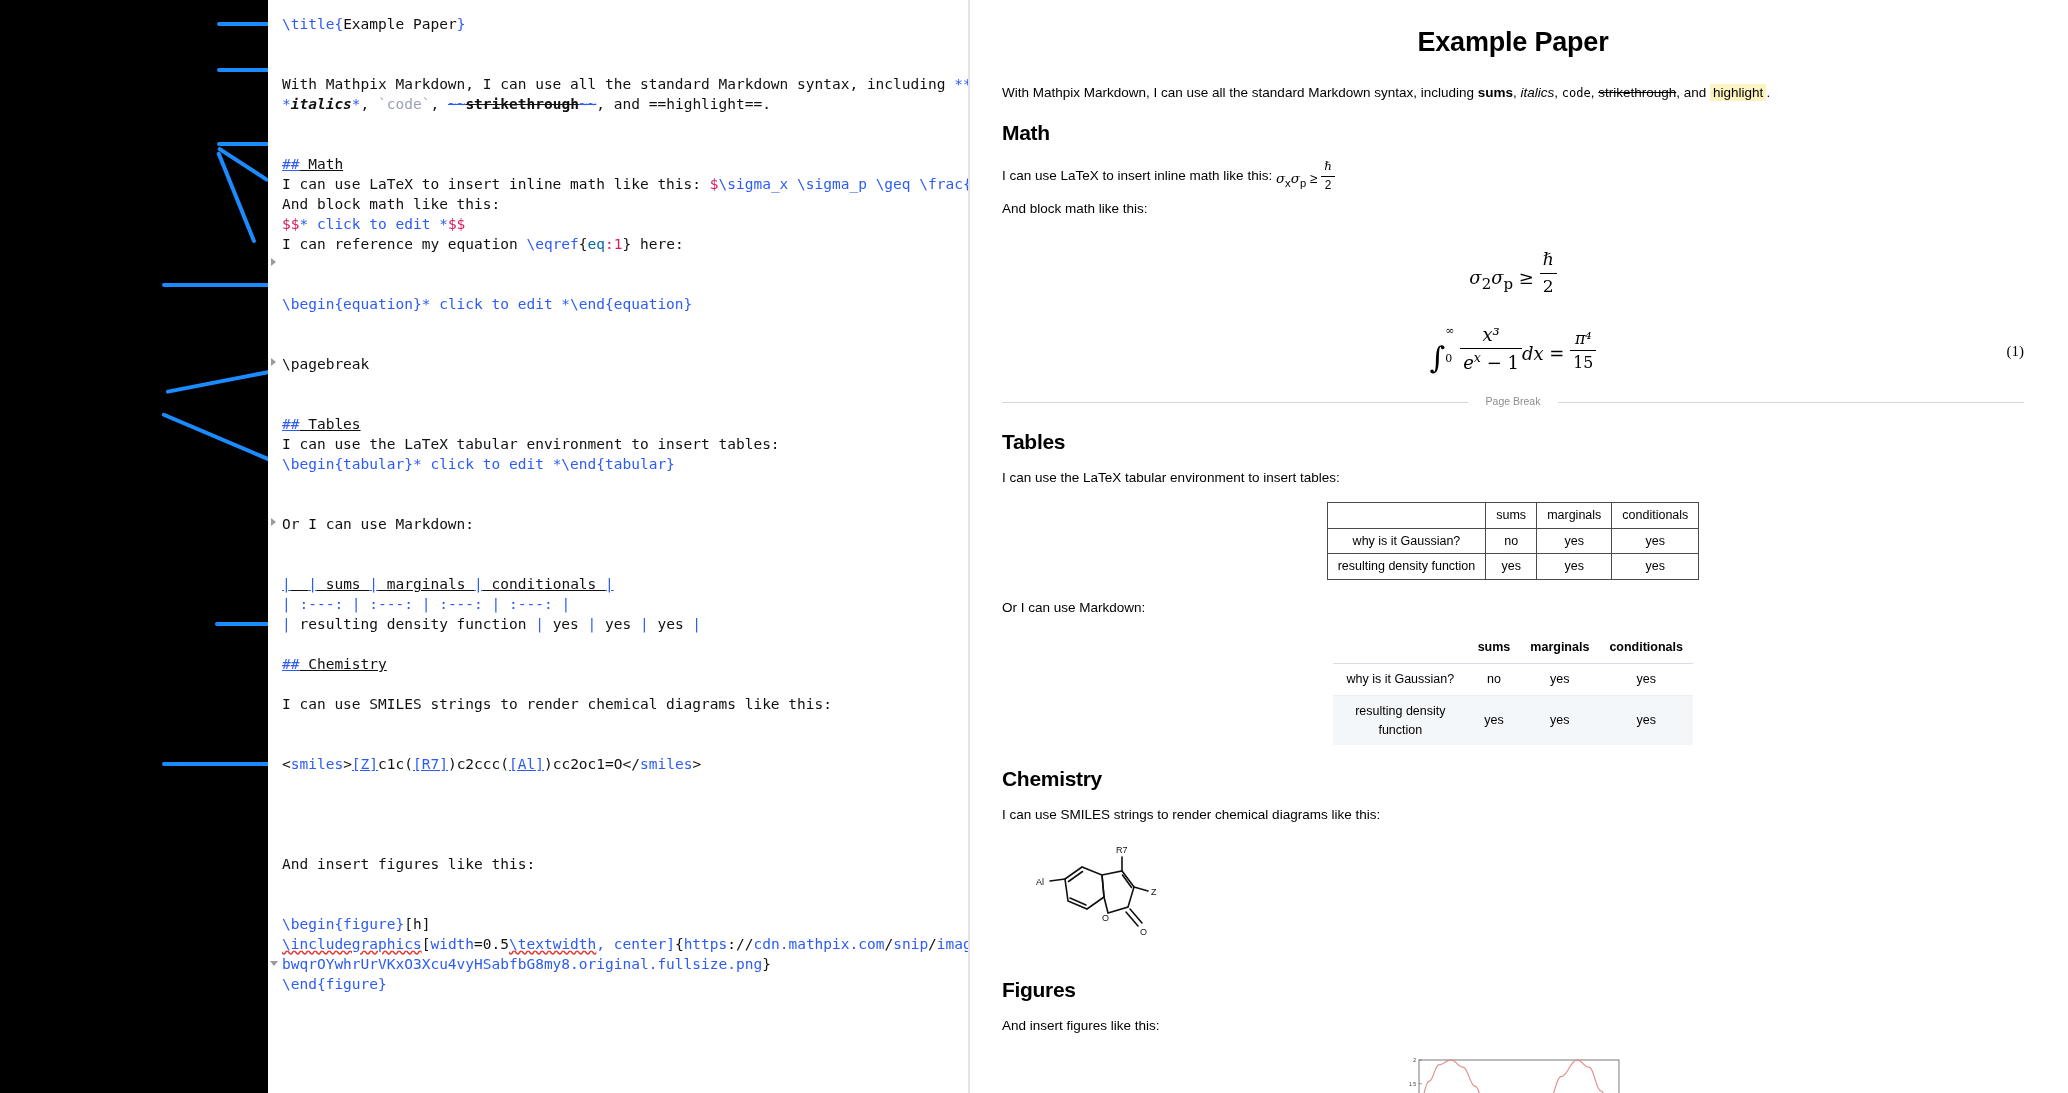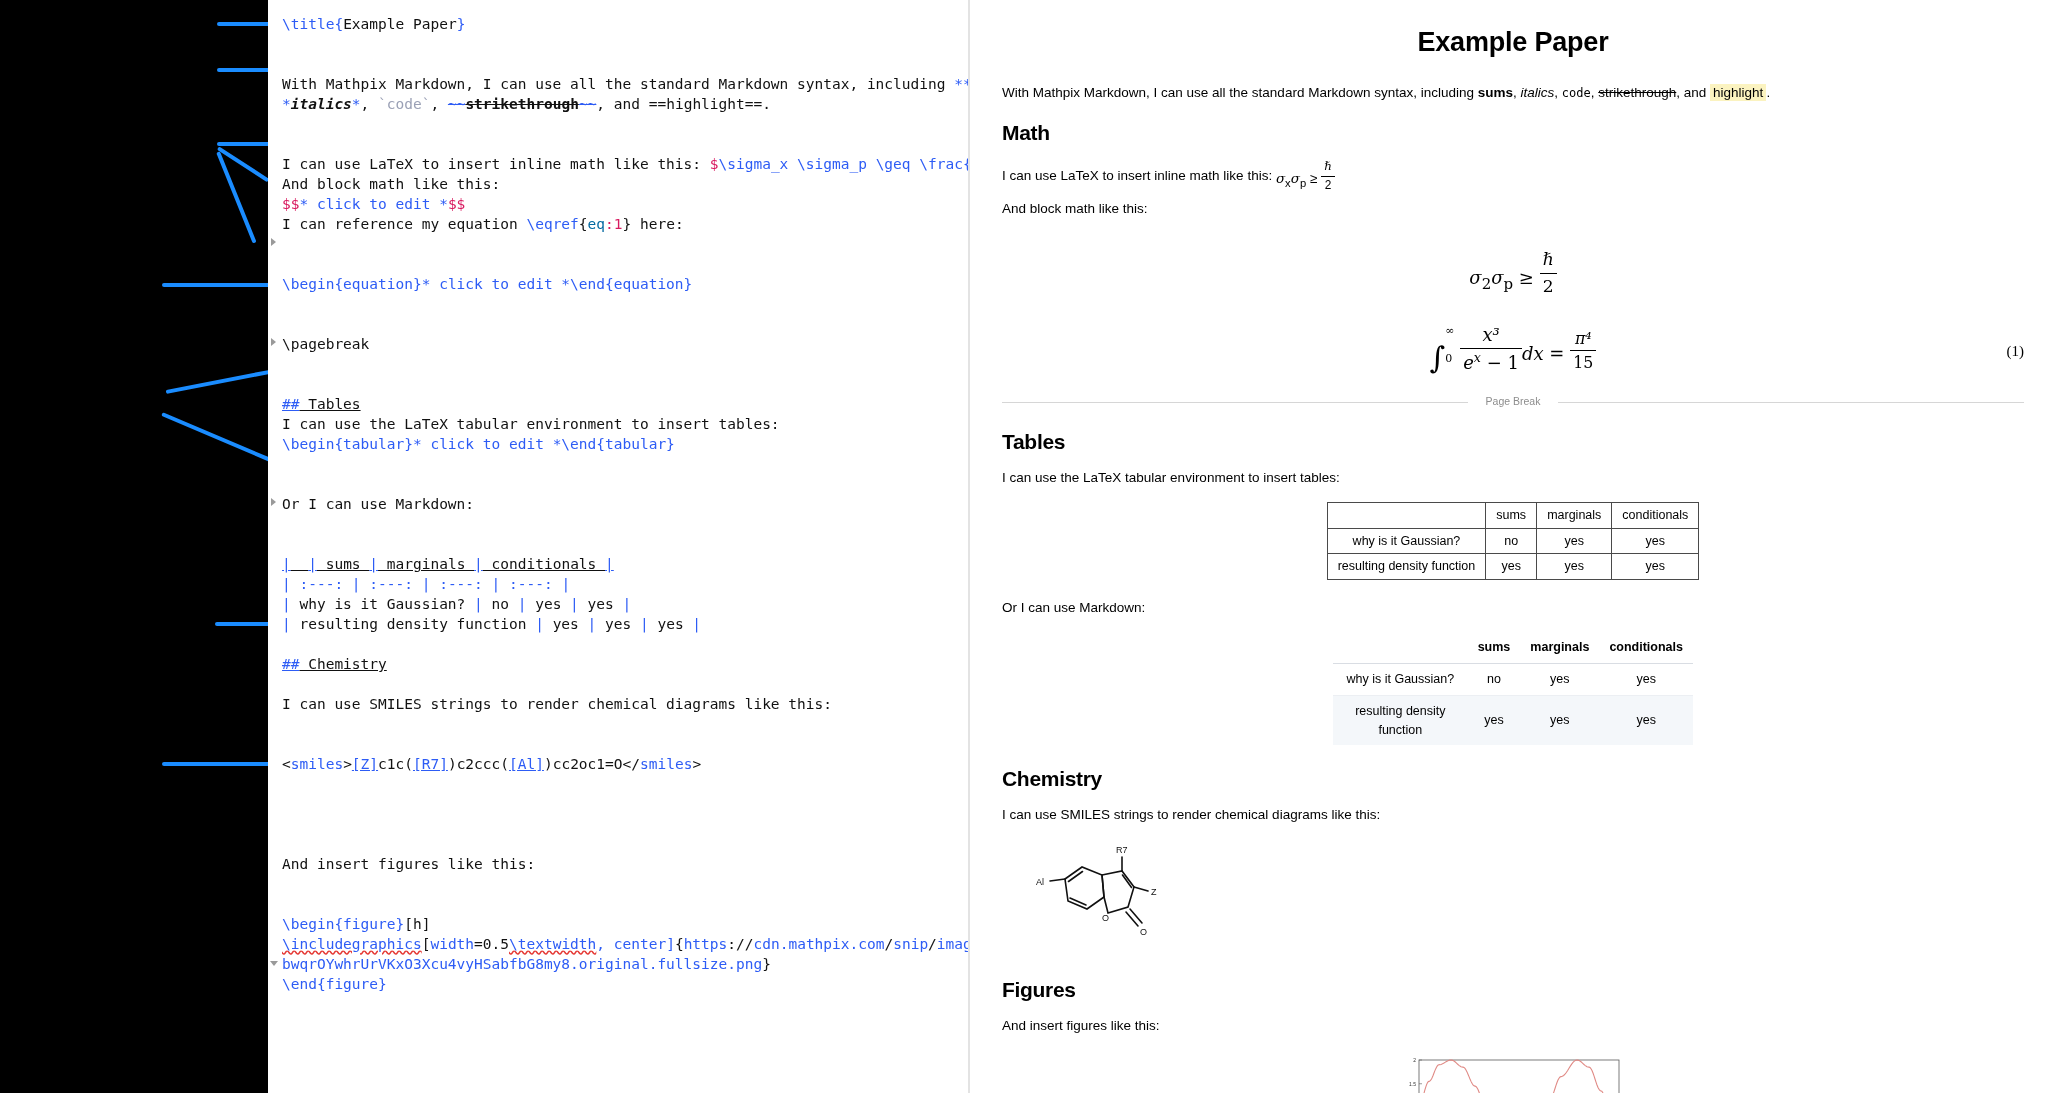--- a/index.html
+++ b/index.html
@@ -112,20 +112,21 @@
     <div class="ln"><span class="kw">\title</span><span class="kw">{</span><span>Example Paper</span><span class="kw">}</span></div>
     <div class="ln blank"></div>
     <div class="ln blank"></div>
 
     <div class="ln"><span>With Mathpix Markdown, I can use all the standard Markdown syntax, including </span><span class="kw">**</span></div>
     <div class="ln"><span class="kw">*</span><span class="ital">italics</span><span class="kw">*</span><span>, </span><span class="codeq">`</span><span class="codeq">code</span><span class="codeq">`</span><span>, </span><span class="stk-mark">~~</span><span class="strike">strikethrough</span><span class="stk-mark">~~</span><span>, and </span><span>==</span><span>highlight</span><span>==</span><span>.</span></div>
 
     <div class="ln blank"></div>
     <div class="ln blank"></div>
 
+    <div class="ln"><span class="hd">##</span><span class="hdtxt"> Math</span></div>
 
     <div class="ln"><span>I can use LaTeX to insert inline math like this: </span><span class="mag">$</span><span class="kw">\sigma_x \sigma_p \geq \frac{\hbar}</span></div>
 
     <div class="ln"><span>And block math like this:</span></div>
 
     <div class="ln"><span class="mag">$$</span><span class="kw">* click to edit *</span><span class="mag">$$</span></div>
 
     <div class="ln"><span>I can reference my equation </span><span class="kw">\eqref</span><span>{</span><span class="kw2">eq</span><span class="mag">:</span><span class="mag">1</span><span>}</span><span> here:</span></div>
 
     <div class="ln blank"><span class="fold"></span></div>
@@ -152,21 +153,20 @@
 
     <div class="ln"><span class="fold"></span><span>Or I can use Markdown:</span></div>
 
     <div class="ln blank"></div>
     <div class="ln blank"></div>
 
     <div class="ln"><span class="sq" style="text-decoration:underline">|</span><span style="text-decoration:underline">  </span><span class="sq" style="text-decoration:underline">|</span><span style="text-decoration:underline"> sums </span><span class="sq" style="text-decoration:underline">|</span><span style="text-decoration:underline"> marginals </span><span class="sq" style="text-decoration:underline">|</span><span style="text-decoration:underline"> conditionals </span><span class="sq" style="text-decoration:underline">|</span></div>
 
     <div class="ln"><span class="sq">|</span><span class="sq"> :---: </span><span class="sq">|</span><span class="sq"> :---: </span><span class="sq">|</span><span class="sq"> :---: </span><span class="sq">|</span><span class="sq"> :---: </span><span class="sq">|</span></div>
 
-    <div class="ln"><span class="sq">|</span><span> why is it Gaussian? </span><span class="sq">|</span><span> no </span><span class="sq">|</span><span> yes </span><span class="sq">|</span><span> yes </span><span class="sq">|</span></div>
 
     <div class="ln"><span class="sq">|</span><span> resulting density function </span><span class="sq">|</span><span> yes </span><span class="sq">|</span><span> yes </span><span class="sq">|</span><span> yes </span><span class="sq">|</span></div>
 
     <div class="ln blank"></div>
 
     <div class="ln"><span class="hd">##</span><span class="hdtxt"> Chemistry</span></div>
 
     <div class="ln blank"></div>
 
     <div class="ln"><span>I can use SMILES strings to render chemical diagrams like this:</span></div>

